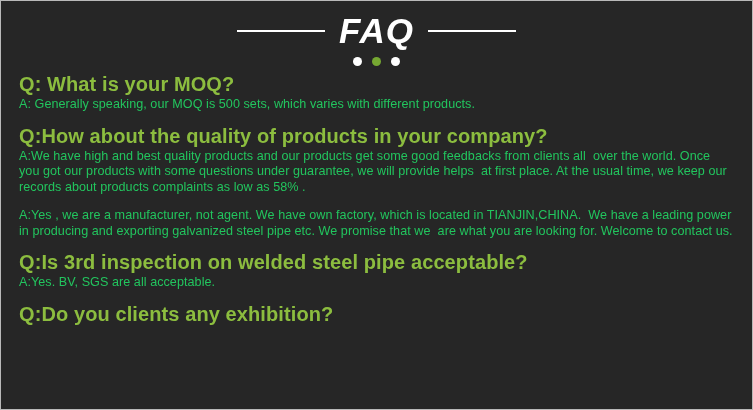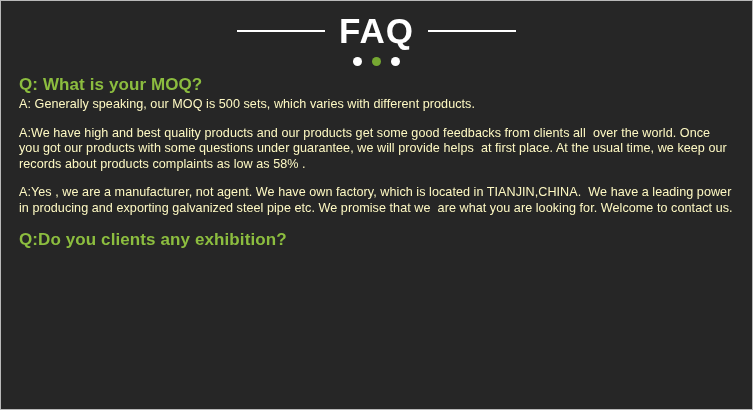--- a/index.html
+++ b/index.html
@@ -46,20 +46,21 @@
   }
   .rule {
     width: 88px;
     height: 2px;
     background: #ffffff;
     flex: none;
   }
   .faq-title {
     font-family: "Liberation Sans", sans-serif;
     font-weight: bold;
+    font-style: italic;
     font-size: 35px;
     letter-spacing: 1px;
     color: #ffffff;
     line-height: 40px;
     white-space: nowrap;
   }
   .dots-row {
     display: flex;
     align-items: center;
     justify-content: center;
@@ -80,28 +81,28 @@
     position: absolute;
     left: 14px;
     right: 14px;
     top: 70px;
   }
   .qa-block {
     margin-bottom: 13px;
   }
   .qa-question {
     color: #8cbd3f;
-    font-size: 17px;
+    font-size: 20px;
     font-weight: bold;
     line-height: 21px;
     margin: 0 0 2px 0;
     letter-spacing: 0.1px;
   }
   .qa-answer {
-    color: #fef9c3;
+    color: #22c55e;
     font-size: 12.6px;
     font-weight: normal;
     line-height: 15.5px;
     margin: 0;
     letter-spacing: 0.05px;
     white-space: pre-wrap;
   }
 </style>
 </head>
 <body>
@@ -123,27 +124,32 @@
     </div>
 
     <div class="faq-body">
 
       <div class="qa-block">
         <p class="qa-question">Q: What is your MOQ?</p>
         <p class="qa-answer">A: Generally speaking, our MOQ is 500 sets, which varies with different products.</p>
       </div>
 
       <div class="qa-block">
+        <p class="qa-question">Q:How about the quality of products in your company?</p>
         <p class="qa-answer">A:We have high and best quality products and our products get some good feedbacks from clients all  over the world. Once you got our products with some questions under guarantee, we will provide helps  at first place. At the usual time, we keep our records about products complaints as low as 58% .</p>
       </div>
 
       <div class="qa-block">
         <p class="qa-answer">A:Yes , we are a manufacturer, not agent. We have own factory, which is located in TIANJIN,CHINA.  We have a leading power in producing and exporting galvanized steel pipe etc. We promise that we  are what you are looking for. Welcome to contact us.</p>
       </div>
 
+      <div class="qa-block">
+        <p class="qa-question">Q:Is 3rd inspection on welded steel pipe acceptable?</p>
+        <p class="qa-answer">A:Yes. BV, SGS are all acceptable.</p>
+      </div>
 
       <div class="qa-block">
         <p class="qa-question">Q:Do you clients any exhibition?</p>
       </div>
 
     </div>
   </div>
 </div>
 
 </body></html>

